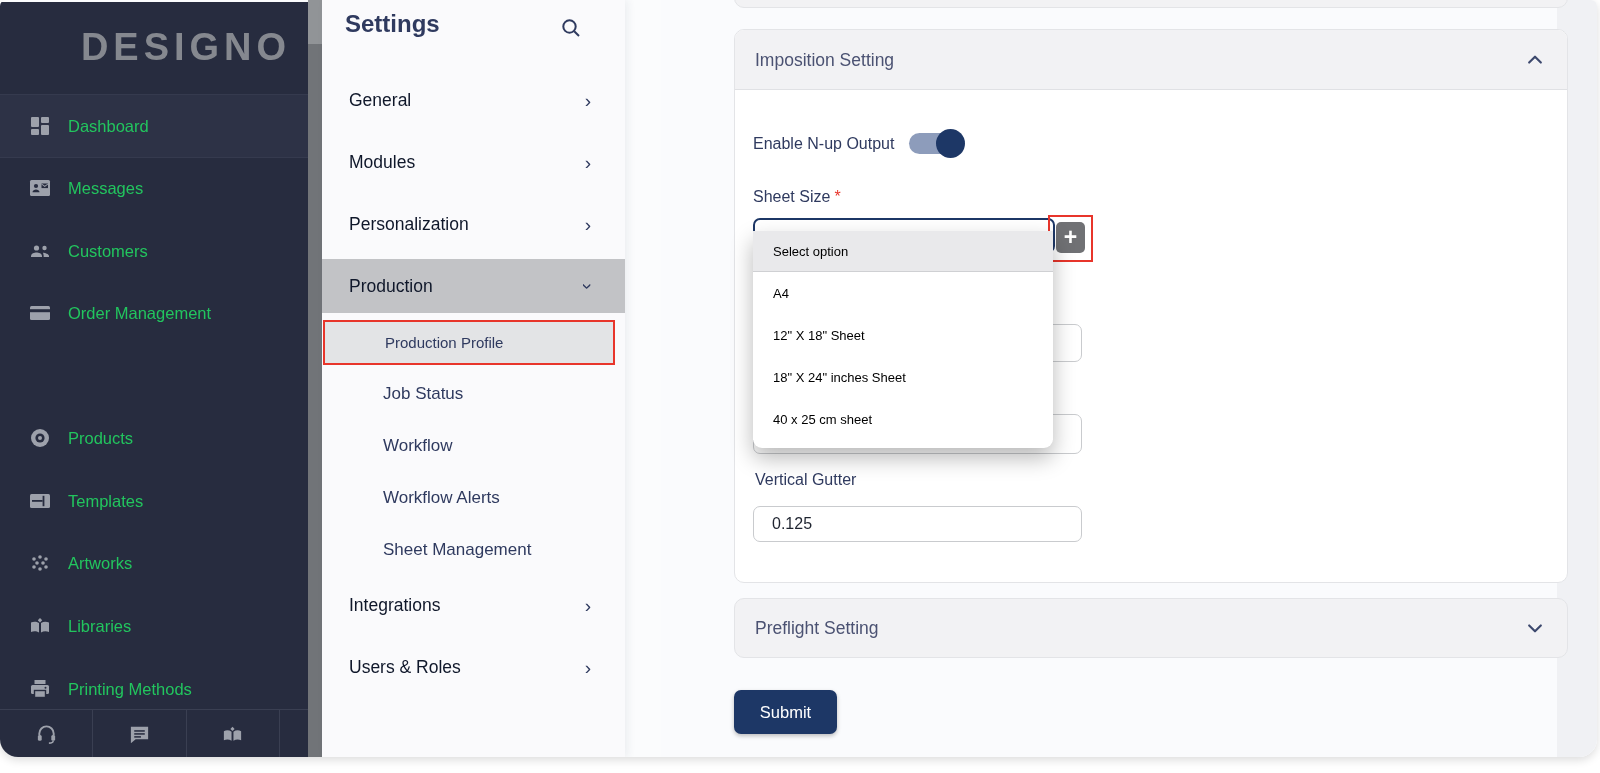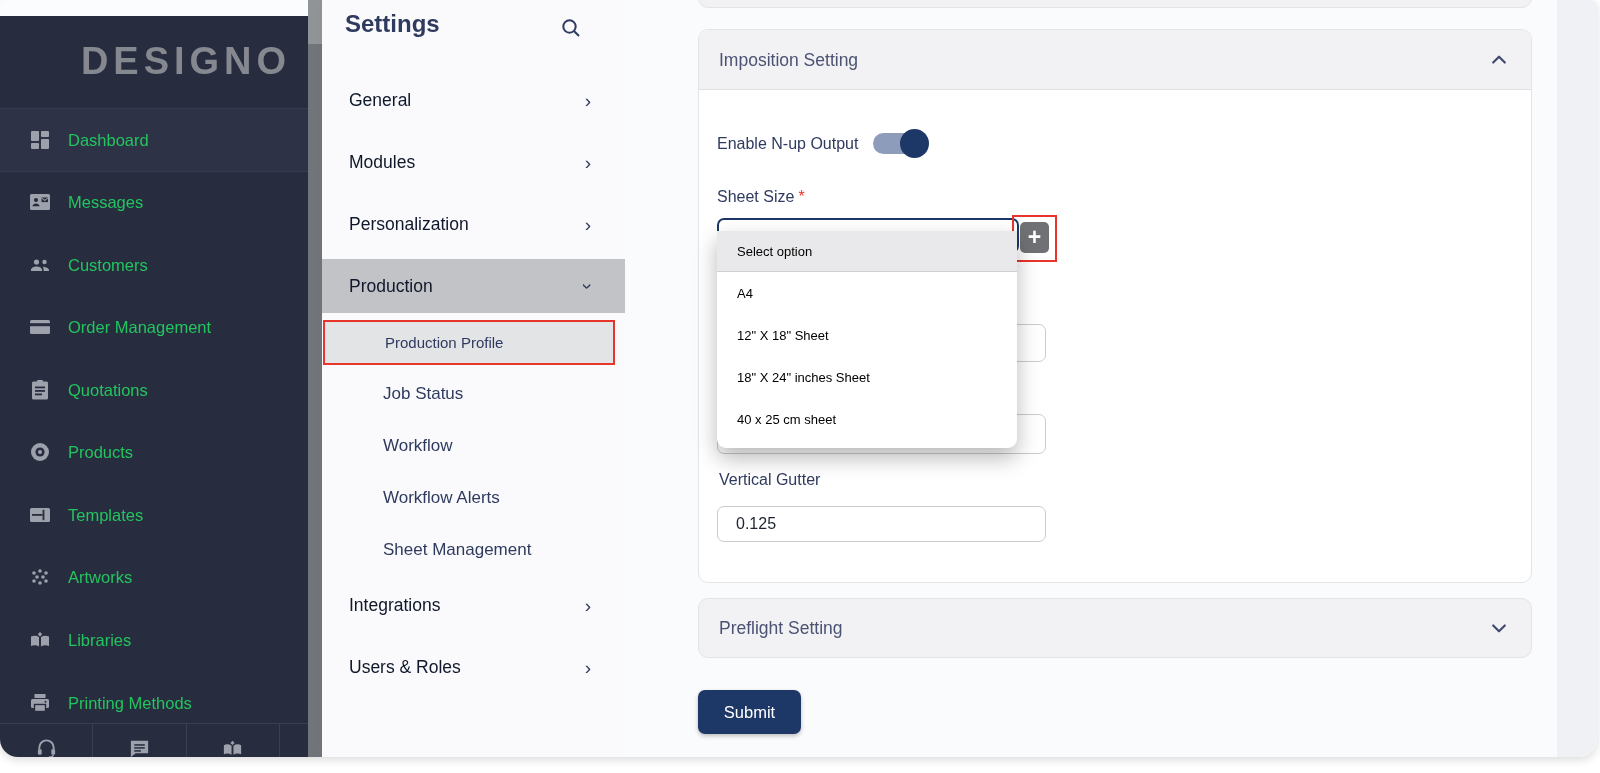--- a/index.html
+++ b/index.html
@@ -2,21 +2,21 @@
 <html><head>
 <meta charset="utf-8">
 <style>
   html,body{margin:0;padding:0;}
   body{font-family:"Liberation Sans","DejaVu Sans",sans-serif;background:#ffffff;}
   .stage{position:relative;width:1600px;height:773px;background:#ffffff;overflow:hidden;}
   .window{position:absolute;left:0;top:0;width:1597px;height:757px;background:#fbfcfd;
           border-radius:6px 6px 18px 18px;box-shadow:0 3px 10px rgba(0,0,0,.14);overflow:hidden;}
 
   
-  .sidebar{position:absolute;left:0;top:16px;width:372px;height:100%;background:#272c3f;}
+  .sidebar{position:absolute;left:0;top:2px;width:372px;height:100%;background:#272c3f;}
   .logo{position:absolute;left:0;top:0;width:100%;height:90px;display:flex;align-items:center;justify-content:center;
         font-size:38px;font-weight:800;letter-spacing:5px;color:#85888f;}
   .s-item{position:absolute;left:0;width:100%;height:62px;display:flex;align-items:center;cursor:pointer;}
   .s-item.active{background:#2d3246;border-top:1px solid #353a4e;border-bottom:1px solid #353a4e;}
   .s-ic{position:absolute;left:28px;width:24px;height:24px;color:#9da1ab;}
   .s-ic svg{width:24px;height:24px;display:block;}
   .s-lbl{position:absolute;left:68px;font-size:16.5px;color:#22c55e;}
   .s-chev{position:absolute;right:36px;font-size:19px;color:#8d919b;line-height:1;}
   .s-footer{position:absolute;left:0;bottom:0;width:100%;height:49px;border-top:1px solid #3a3f52;display:flex;}
   .s-fcell{flex:1;display:flex;align-items:center;justify-content:center;border-left:1px solid #3a3f52;cursor:pointer;}
@@ -36,21 +36,21 @@
   .set-row .c{position:absolute;right:34px;font-size:19px;color:#2f3a5f;line-height:1;}
   .set-row .c.down{transform:rotate(90deg);}
   .set-row.prod{height:54px;background:#c2c3c6;}
   .sub-row{position:absolute;left:0;width:100%;height:52px;display:flex;align-items:center;cursor:pointer;}
   .sub-row .t{position:absolute;left:61px;font-size:17px;color:#2f3a5f;}
   .sub-sel{position:absolute;left:1px;width:292px;height:45px;background:#e3e4e6;border:2px solid #e8352b;
            box-sizing:border-box;display:flex;align-items:center;cursor:pointer;}
   .sub-sel .t{position:absolute;left:60px;font-size:15px;color:#2f3a5f;}
 
   
-  .main{position:absolute;left:625px;top:0;right:0;height:100%;background:#fafbfd;}
+  .main{position:absolute;left:661px;top:0;right:0;height:100%;background:#fafbfd;}
   .rstrip{position:absolute;right:0;top:0;width:40px;height:100%;background:#f0f1f4;}
   .card{position:absolute;left:73px;width:834px;background:#ffffff;border:1px solid #e3e4e7;border-radius:10px;box-sizing:border-box;}
   .sliver{top:-16px;height:24px;background:#f2f2f4;}
   .impo{top:29px;height:554px;}
   .card-head{position:relative;height:59px;background:#f2f2f4;border-bottom:1px solid #e0e1e4;border-radius:9px 9px 0 0;}
   .card-head .ct{position:absolute;left:20px;top:50%;transform:translateY(-50%);font-size:17.5px;color:#4b5272;}
   .card-chev{position:absolute;right:22px;top:50%;transform:translateY(-50%);width:20px;height:20px;color:#3e4a6e;cursor:pointer;}
   .preflight{top:598px;height:60px;background:#f2f2f4;}
   .preflight .ct{position:absolute;left:20px;top:50%;transform:translateY(-50%);font-size:17.5px;color:#4b5272;}
 
@@ -133,32 +133,20 @@
       <span class="s-ic">
             <svg viewBox="0 0 24 24" fill="currentColor">
               <rect x="2" y="5" width="20" height="14" rx="1.5"></rect>
               <rect x="2" y="8.2" width="20" height="3" fill="#272c3f"></rect>
             </svg>
           </span>
       <span class="s-lbl">Order Management</span>
       <span class="s-chev">›</span>
     </div>
 
-    <div class="s-item" style="top:343px">
-      <span class="s-ic">
-            <svg viewBox="0 0 24 24" fill="currentColor">
-              <rect x="4" y="3.5" width="16" height="18" rx="1.5"></rect>
-              <rect x="9" y="2" width="6" height="3.4" rx="1"></rect>
-              <rect x="7" y="8.5" width="10" height="1.8" fill="#272c3f"></rect>
-              <rect x="7" y="12" width="10" height="1.8" fill="#272c3f"></rect>
-              <rect x="7" y="15.5" width="7" height="1.8" fill="#272c3f"></rect>
-            </svg>
-          </span>
-      <span class="s-lbl">Quotations</span>
-    </div>
 
     <div class="s-item" style="top:405px">
       <span class="s-ic">
             <svg viewBox="0 0 24 24" fill="currentColor">
               <circle cx="12" cy="12" r="9"></circle>
               <circle cx="12" cy="12" r="4.6" fill="#272c3f"></circle>
               <circle cx="12" cy="12" r="2" fill="currentColor"></circle>
             </svg>
           </span>
       <span class="s-lbl">Products</span>

